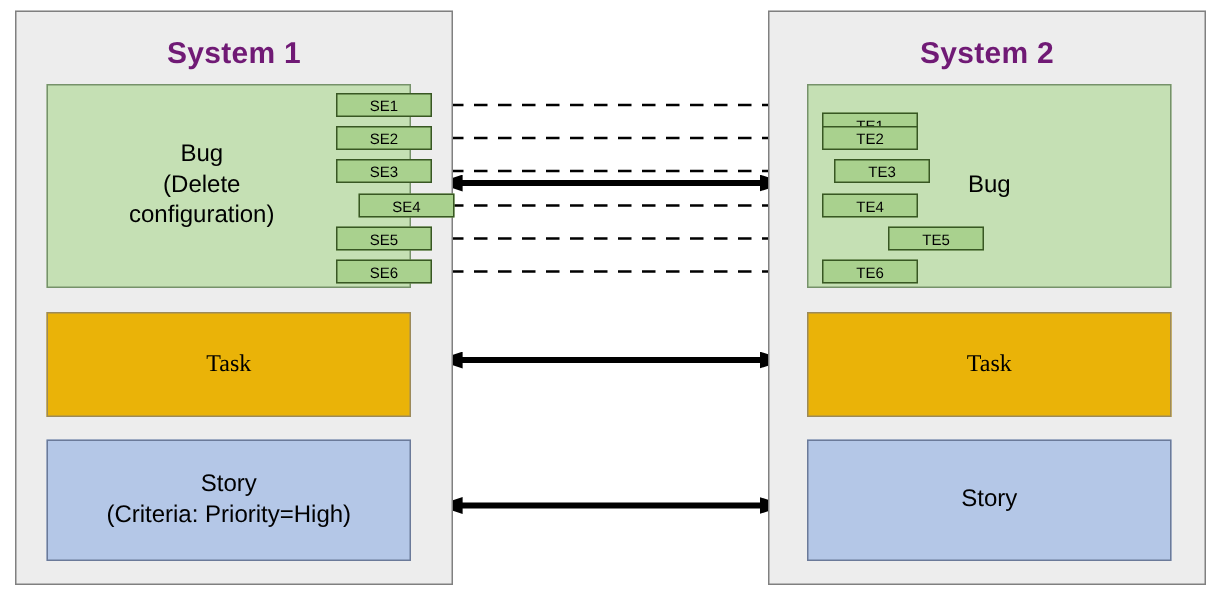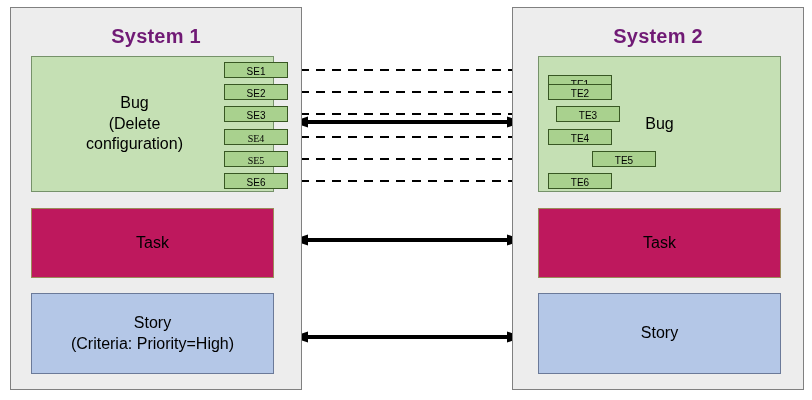--- a/index.html
+++ b/index.html
@@ -47,21 +47,21 @@
     border: 1px solid #f97316;
     display: flex;
     align-items: center;
     justify-content: center;
     text-align: center;
     font-size: 16px;
     color: #000000;
     line-height: 1.3;
   }
   .bug-box   { background: #c5e0b4; border-color: #76926a; }
-  .task-box  { background: #be185d; border-color: #9c8a5a; }
+  .task-box  { background: #eab308; border-color: #9c8a5a; font-family: Liberation Serif, serif; }
   .story-box { background: #b4c7e7; border-color: #6b7a99; }
 
   .box-label { pointer-events: none; white-space: pre-line; }
 
   
   #s1-bug   { left: 31px;  top: 56px;  width: 243px; height: 136px; }
   #s1-task  { left: 31px;  top: 208px; width: 243px; height: 70px; }
   #s1-story { left: 31px;  top: 293px; width: 243px; height: 81px; }
   
   #s2-bug   { left: 538px; top: 56px;  width: 243px; height: 136px; }
@@ -143,24 +143,24 @@
 
   <div class="chip" style="left:224px; top:62px;">
       <span>SE1</span>
     </div>
   <div class="chip" style="left:224px; top:84px;">
       <span>SE2</span>
     </div>
   <div class="chip" style="left:224px; top:106px;">
       <span>SE3</span>
     </div>
-  <div class="chip" style="left:224px; top:129px;font-family:Liberation Serif, serif;">
+  <div class="chip" style="left:239px; top:129px;">
       <span>SE4</span>
     </div>
-  <div class="chip" style="left:224px; top:151px;font-family:Liberation Serif, serif;">
+  <div class="chip" style="left:224px; top:151px;">
       <span>SE5</span>
     </div>
   <div class="chip" style="left:224px; top:173px;">
       <span>SE6</span>
     </div>
 
   <div class="item-box task-box" id="s1-task">
     <span class="box-label">Task</span>
   </div>
 

